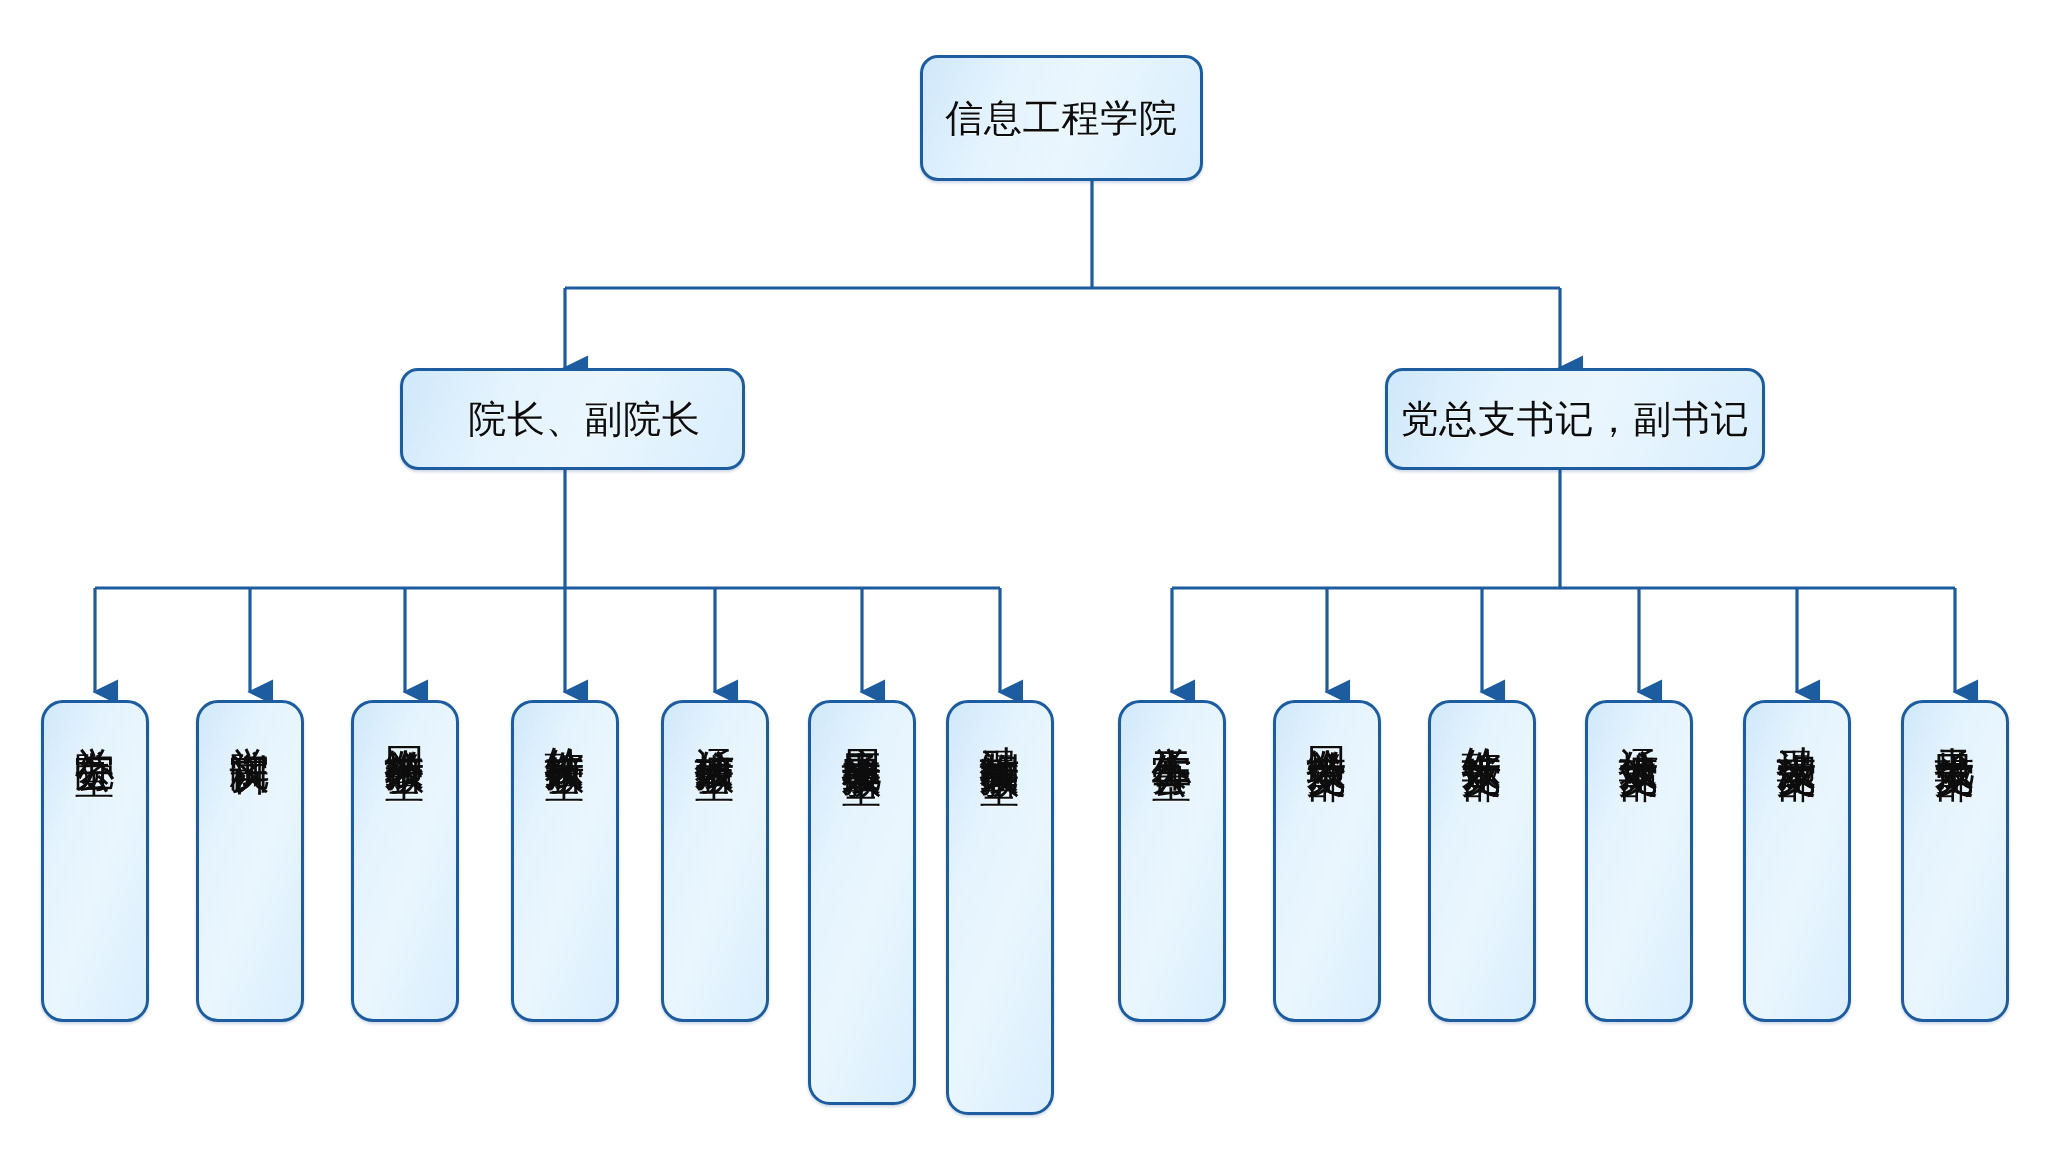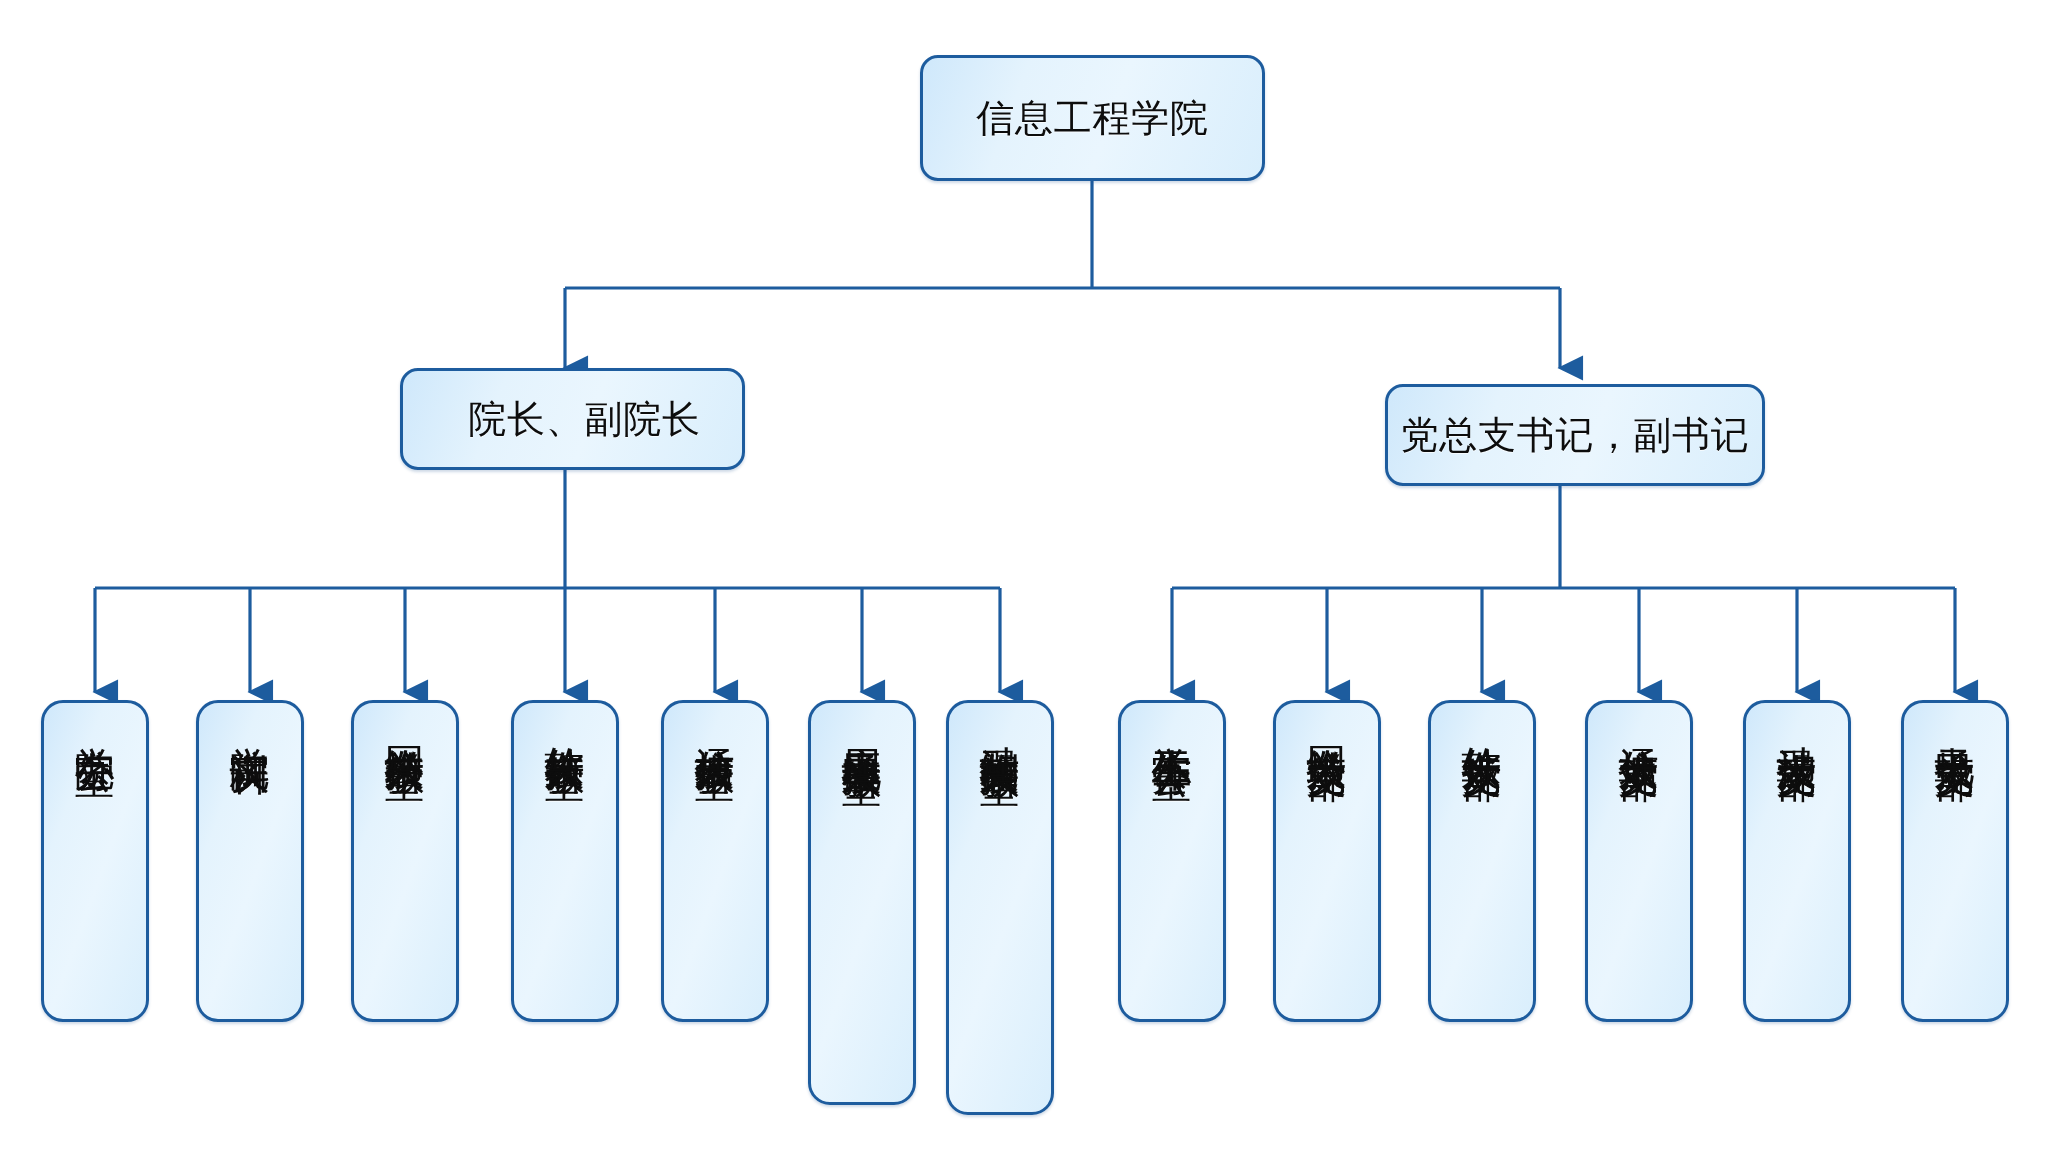--- a/index.html
+++ b/index.html
@@ -98,29 +98,29 @@
       <path d="M1172,588 L1955,588"></path>
       <path d="M1172,588 L1172,692" marker-end="url(#arrowhead)"></path>
       <path d="M1327,588 L1327,692" marker-end="url(#arrowhead)"></path>
       <path d="M1482,588 L1482,692" marker-end="url(#arrowhead)"></path>
       <path d="M1639,588 L1639,692" marker-end="url(#arrowhead)"></path>
       <path d="M1797,588 L1797,692" marker-end="url(#arrowhead)"></path>
       <path d="M1955,588 L1955,692" marker-end="url(#arrowhead)"></path>
     </g>
   </svg>
 
-  <div class="node horiz" style="left:920px; top:55px; width:345px; height:126px;">
+  <div class="node horiz" style="left:920px; top:55px; width:283px; height:126px;">
     <span class="node-label">信息工程学院</span>
   </div>
 
   <div class="node horiz" style="left:400px; top:368px; width:345px; height:102px;padding-left:24px;">
     <span class="node-label">院长、副院长</span>
   </div>
 
-  <div class="node horiz" style="left:1385px; top:368px; width:380px; height:102px;margin-top:16px;">
+  <div class="node horiz" style="left:1385px; top:368px; width:380px; height:102px;">
     <span class="node-label">党总支书记，副书记</span>
   </div>
 
   <div class="node vert" style="left:41px; top:700px; width:108px; height:322px;">
     <span class="node-label">学院办公室</span>
   </div>
   <div class="node vert" style="left:196px; top:700px; width:108px; height:322px;">
     <span class="node-label">学院实训科</span>
   </div>
   <div class="node vert" style="left:351px; top:700px; width:108px; height:322px;">

